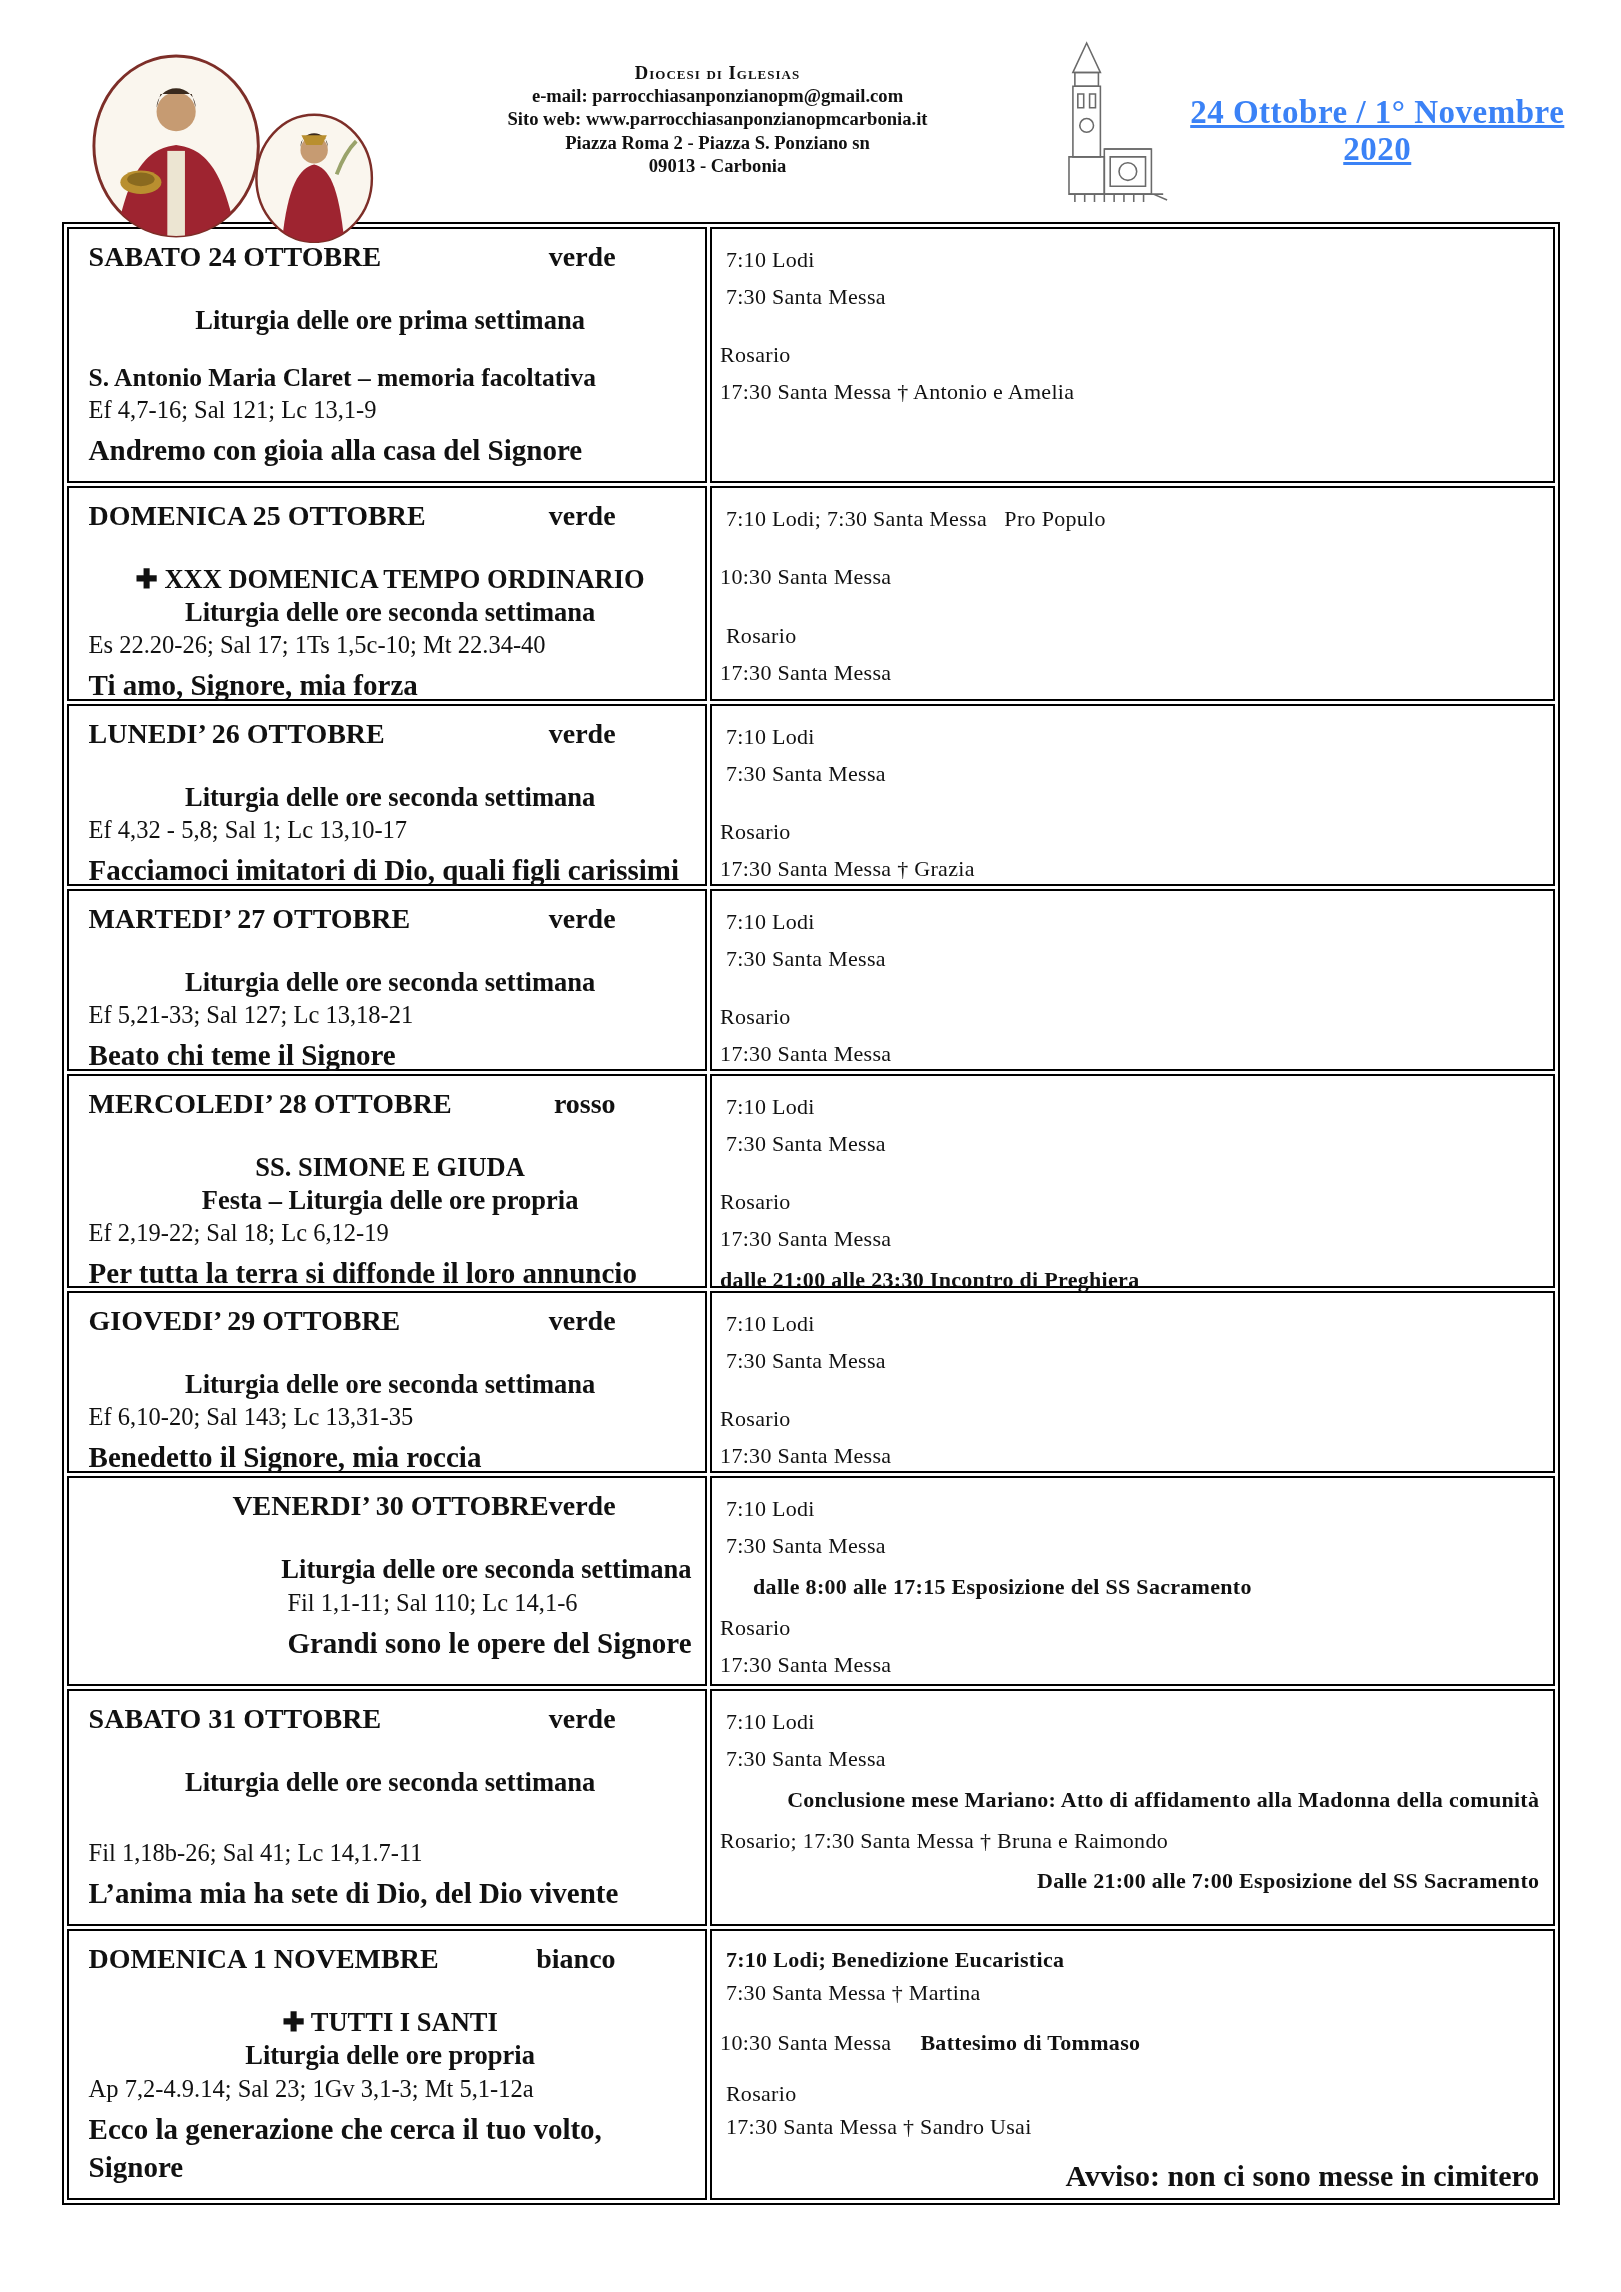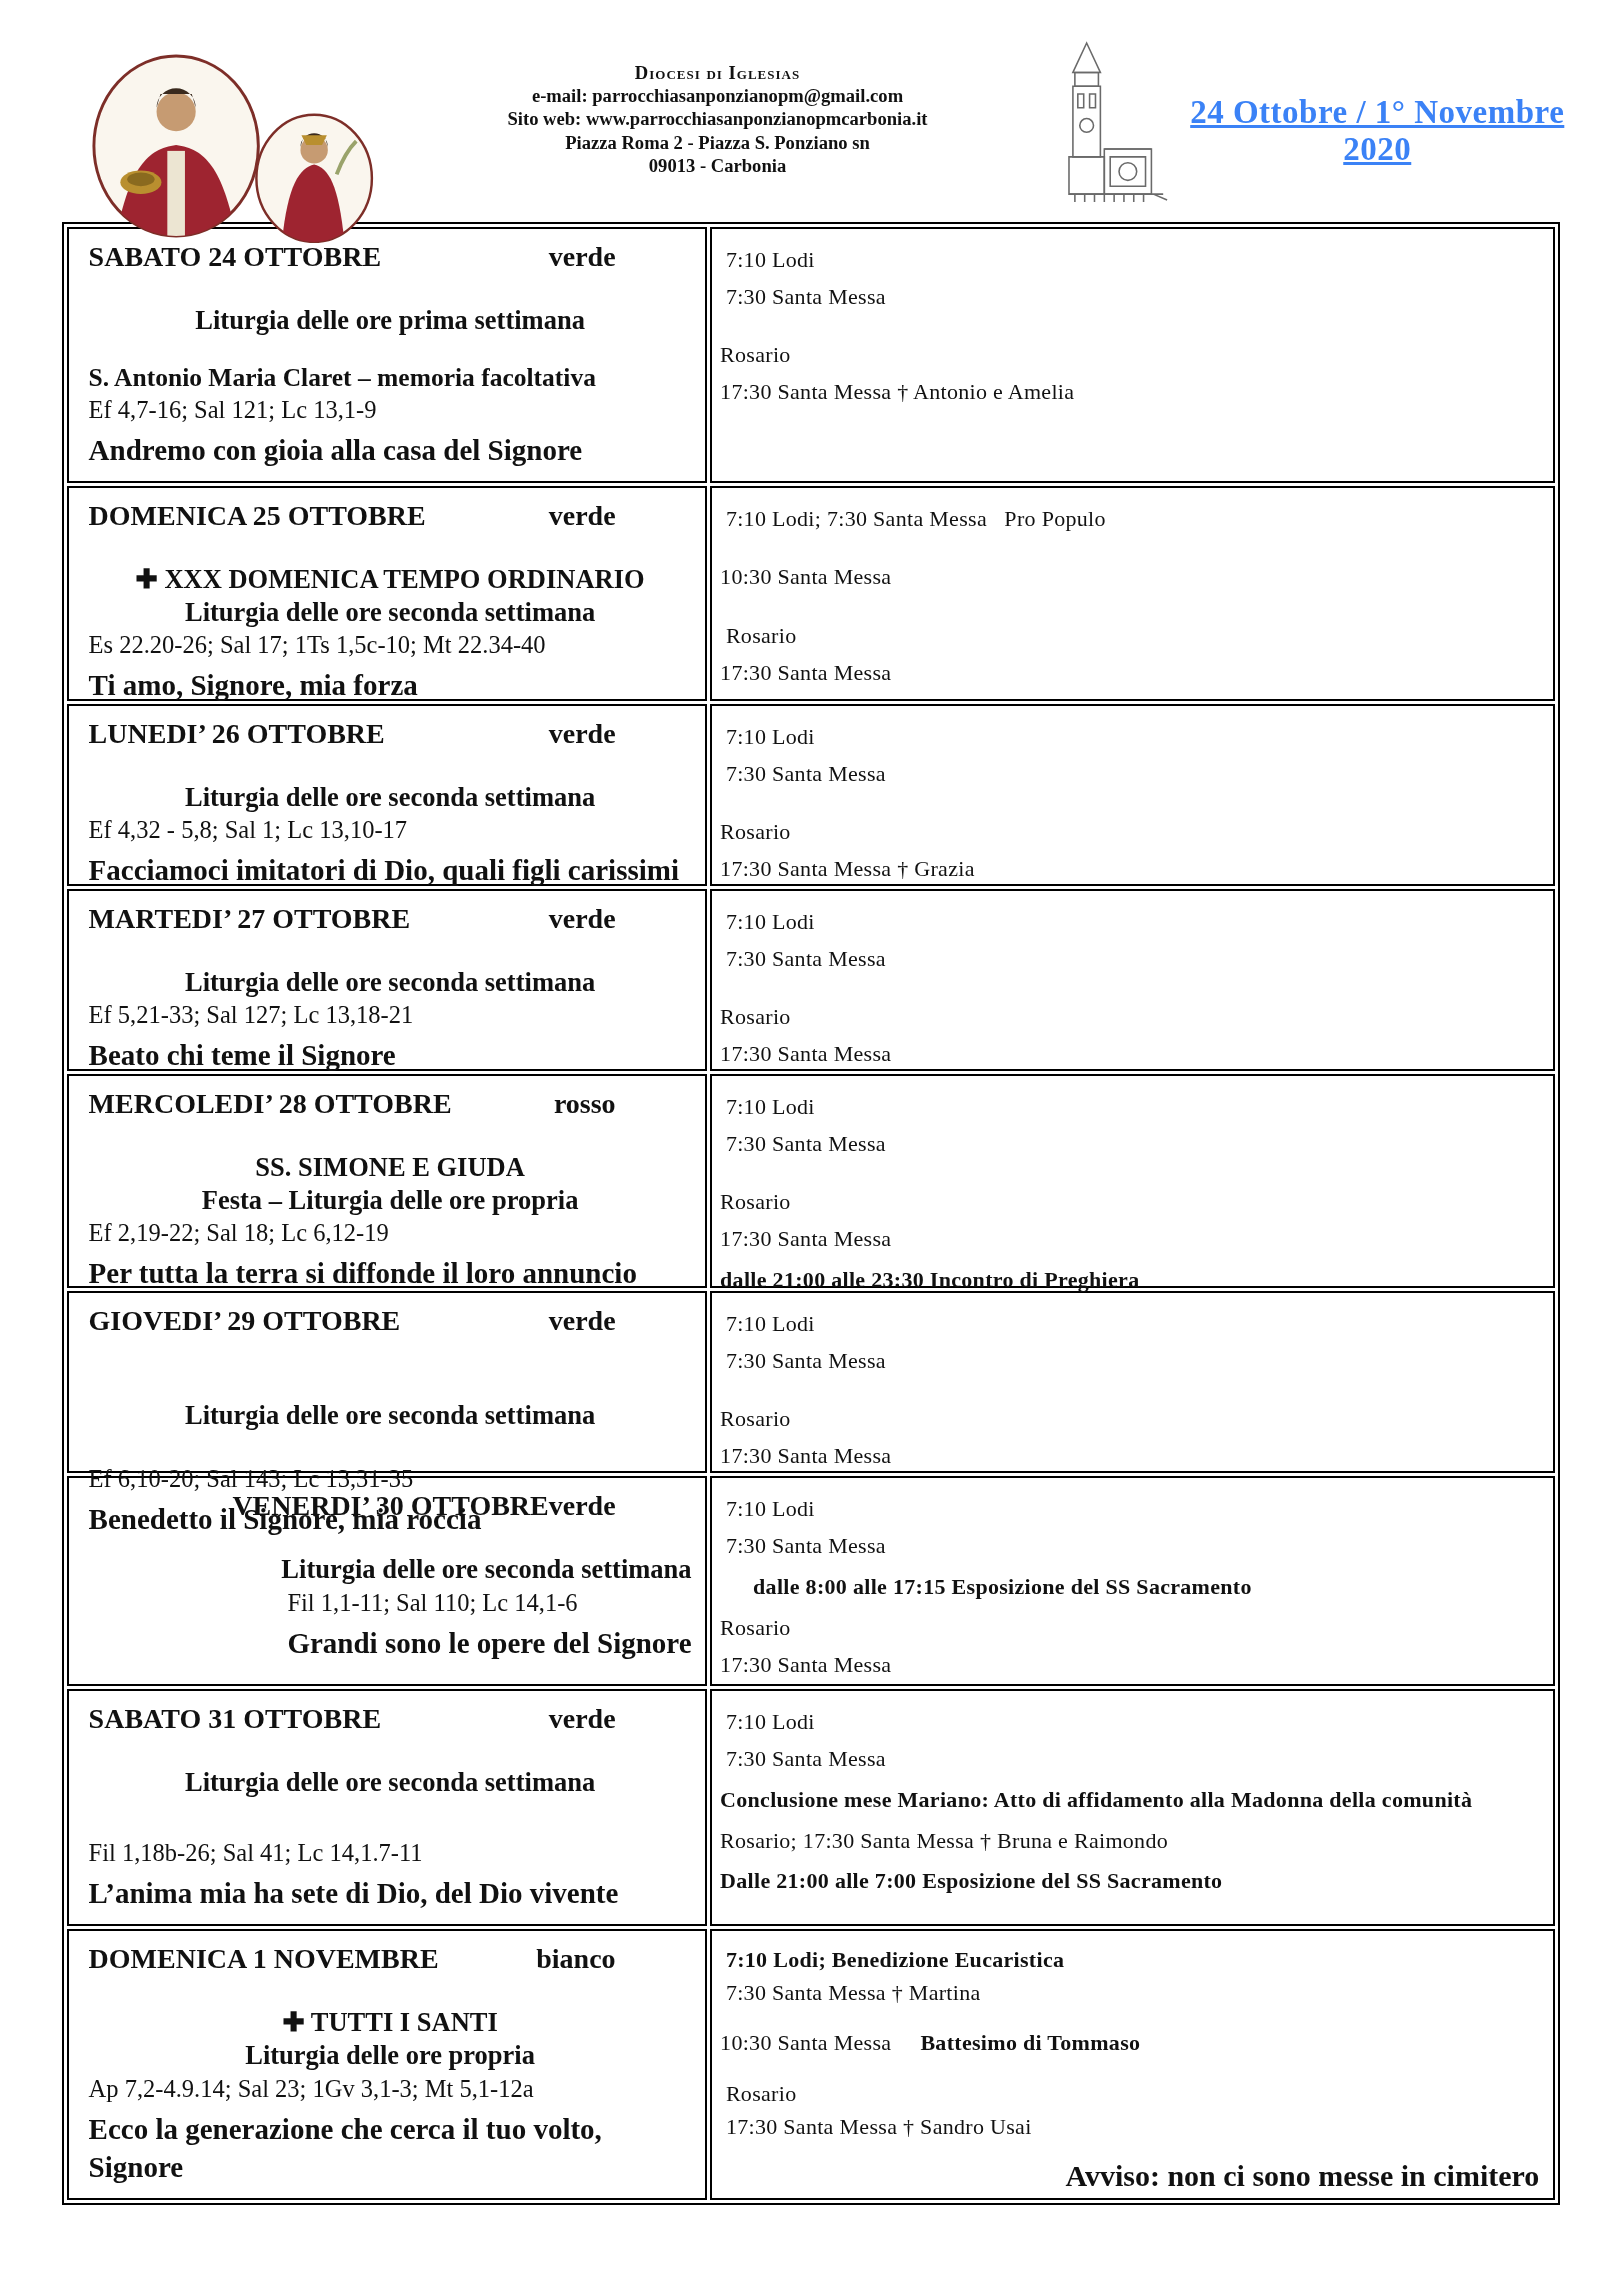--- a/index.html
+++ b/index.html
@@ -33,21 +33,21 @@
   .feast{text-align:center;font-weight:bold;font-size:26.5px;line-height:1.25;}
   .dayhead + .feast{margin-top:31px;}
   .info{margin-top:auto;padding-bottom:2px;}
   .memoria{font-weight:bold;font-size:25.5px;line-height:1.3;}
   .readings{font-size:24.5px;line-height:1.3;}
   .psalm{font-weight:bold;font-size:29px;line-height:1.3;margin-top:5.9px;}
 
   .rline{font-family:Liberation Serif, serif;font-size:22px;line-height:37px;
          letter-spacing:0.3px;white-space:pre-wrap;}
   .rline.b{font-weight:bold;}
-  .rline.ctr{text-align:left;}
+  .rline.ctr{text-align:right;}
   .rline.rgt{text-align:right;}
   .rline.ind{padding-left:33px;}
   .rline.srf{font-family:"Liberation Serif", serif;font-size:30px;letter-spacing:0;}
   .rline.em{margin:3.9px 0;}
   .gap{height:21.6px;flex:0 0 auto;}
   .avv{margin-top:auto;}
   tr:last-child .rline{line-height:33px;}
   tr:last-child .gap{height:17.6px;}
   .b2{font-weight:bold;}
 </style>
@@ -237,21 +237,21 @@
               <div class="rline"><span> 7:30 Santa Messa</span></div>
               <div class="gap"></div>
               <div class="rline"><span>Rosario</span></div>
               <div class="rline"><span>17:30 Santa Messa</span></div>
               <div class="rline b em"><span>dalle 21:00 alle 23:30 Incontro di Preghiera</span></div>
             </div>
           </td>
         </tr>
         <tr>
           <td class="cell cl">
-            <div class="colwrap" style="height: 178px; gap: 31px;">
+            <div class="colwrap" style="height: 178px;">
               <div class="dayhead">
                 <span>GIOVEDI’ 29 OTTOBRE</span>
                 <span>verde</span>
               </div>
               <div class="feast">Liturgia delle ore seconda settimana</div>
               <div class="info">
                 <div class="readings">Ef 6,10-20; Sal 143; Lc 13,31-35</div>
                 <div class="psalm">Benedetto il Signore, mia roccia</div>
               </div>
             </div>

